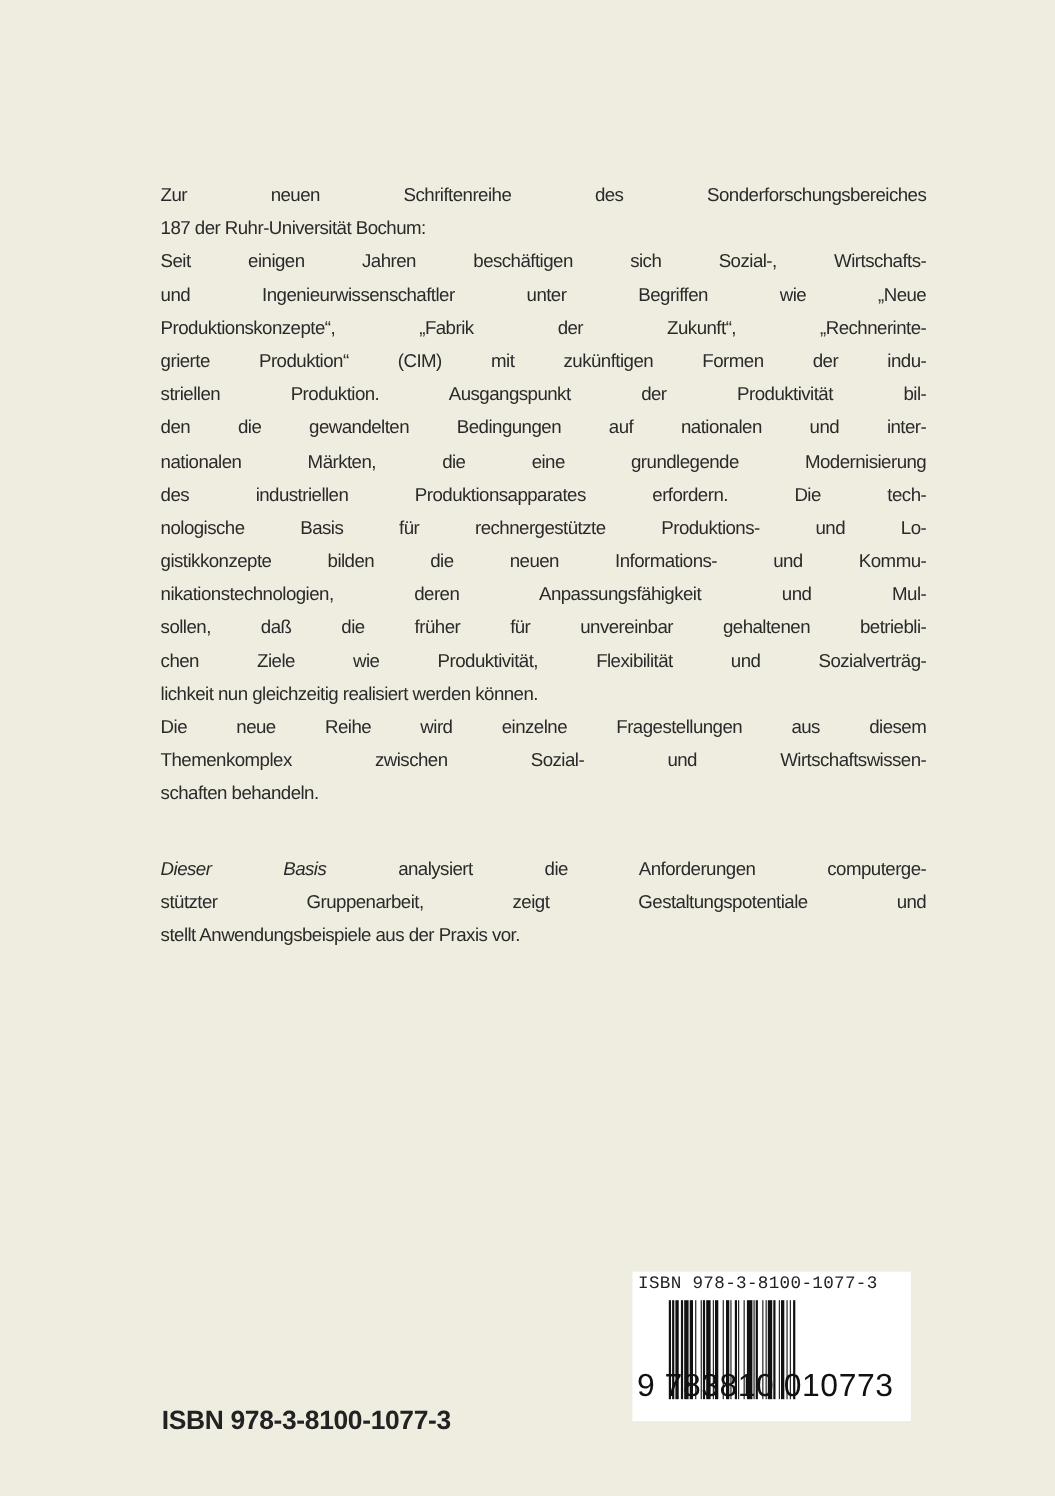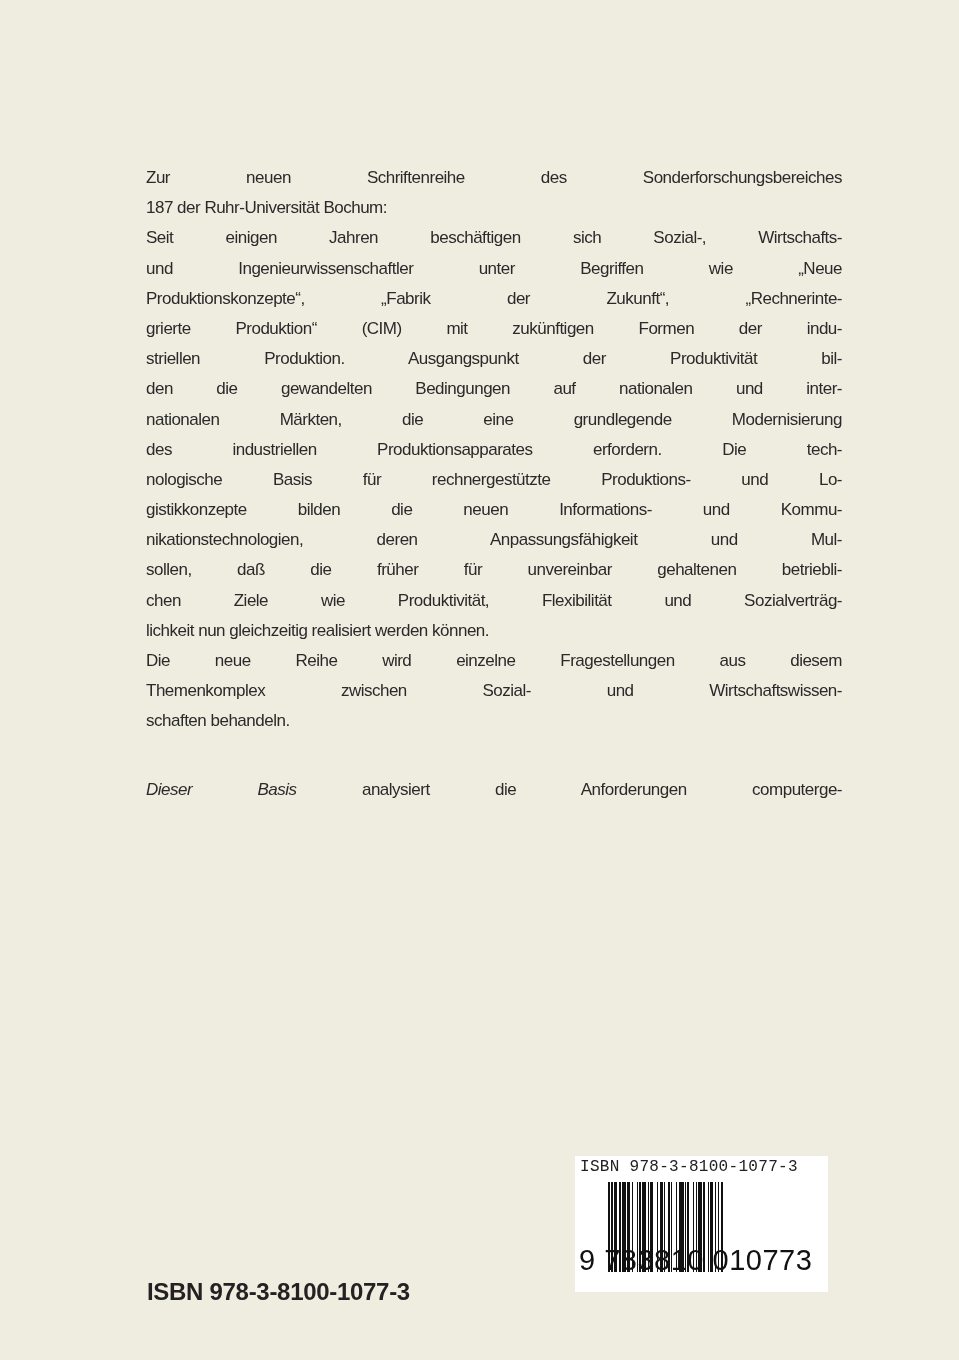--- a/index.html
+++ b/index.html
@@ -36,20 +36,22 @@
   <span class="line">gistikkonzepte bilden die neuen Informations- und Kommu-</span>
   <span class="line">nikationstechnologien, deren Anpassungsfähigkeit und Mul-</span>
   <span class="line">sollen, daß die früher für unvereinbar gehaltenen betriebli-</span>
   <span class="line">chen Ziele wie Produktivität, Flexibilität und Sozialverträg-</span>
   <span class="line last">lichkeit nun gleichzeitig realisiert werden können.</span>
   <span class="line">Die neue Reihe wird einzelne Fragestellungen aus diesem</span>
   <span class="line">Themenkomplex zwischen Sozial- und Wirtschaftswissen-</span>
   <span class="line last">schaften behandeln.</span>
   <div class="gap"></div>
   <span class="line"><span class="italic">Dieser Basis</span><span> analysiert die Anforderungen computerge-</span></span>
+  <span class="line">stützter Gruppenarbeit, zeigt Gestaltungspotentiale und</span>
+  <span class="line last">stellt Anwendungsbeispiele aus der Praxis vor.</span>
 </div>
 
 <div class="barcode-box">
   <div class="isbn-top">ISBN 978-3-8100-1077-3</div>
   <div class="bars" id="bars">
       <div class="bar" style="width: 2.3px;"></div>
       <div class="bar space" style="width: 1.15px;"></div>
       <div class="bar" style="width: 1.15px;"></div>
       <div class="bar space" style="width: 1.15px;"></div>
       <div class="bar" style="width: 3.45px;"></div>

